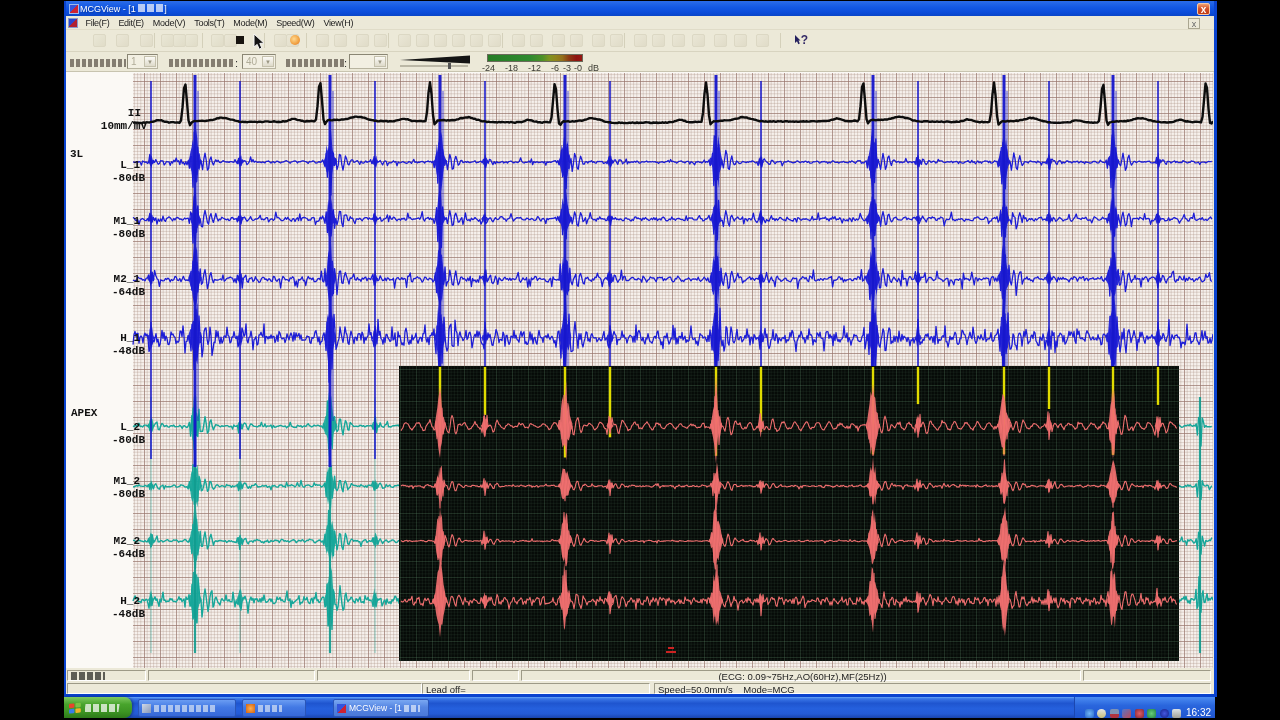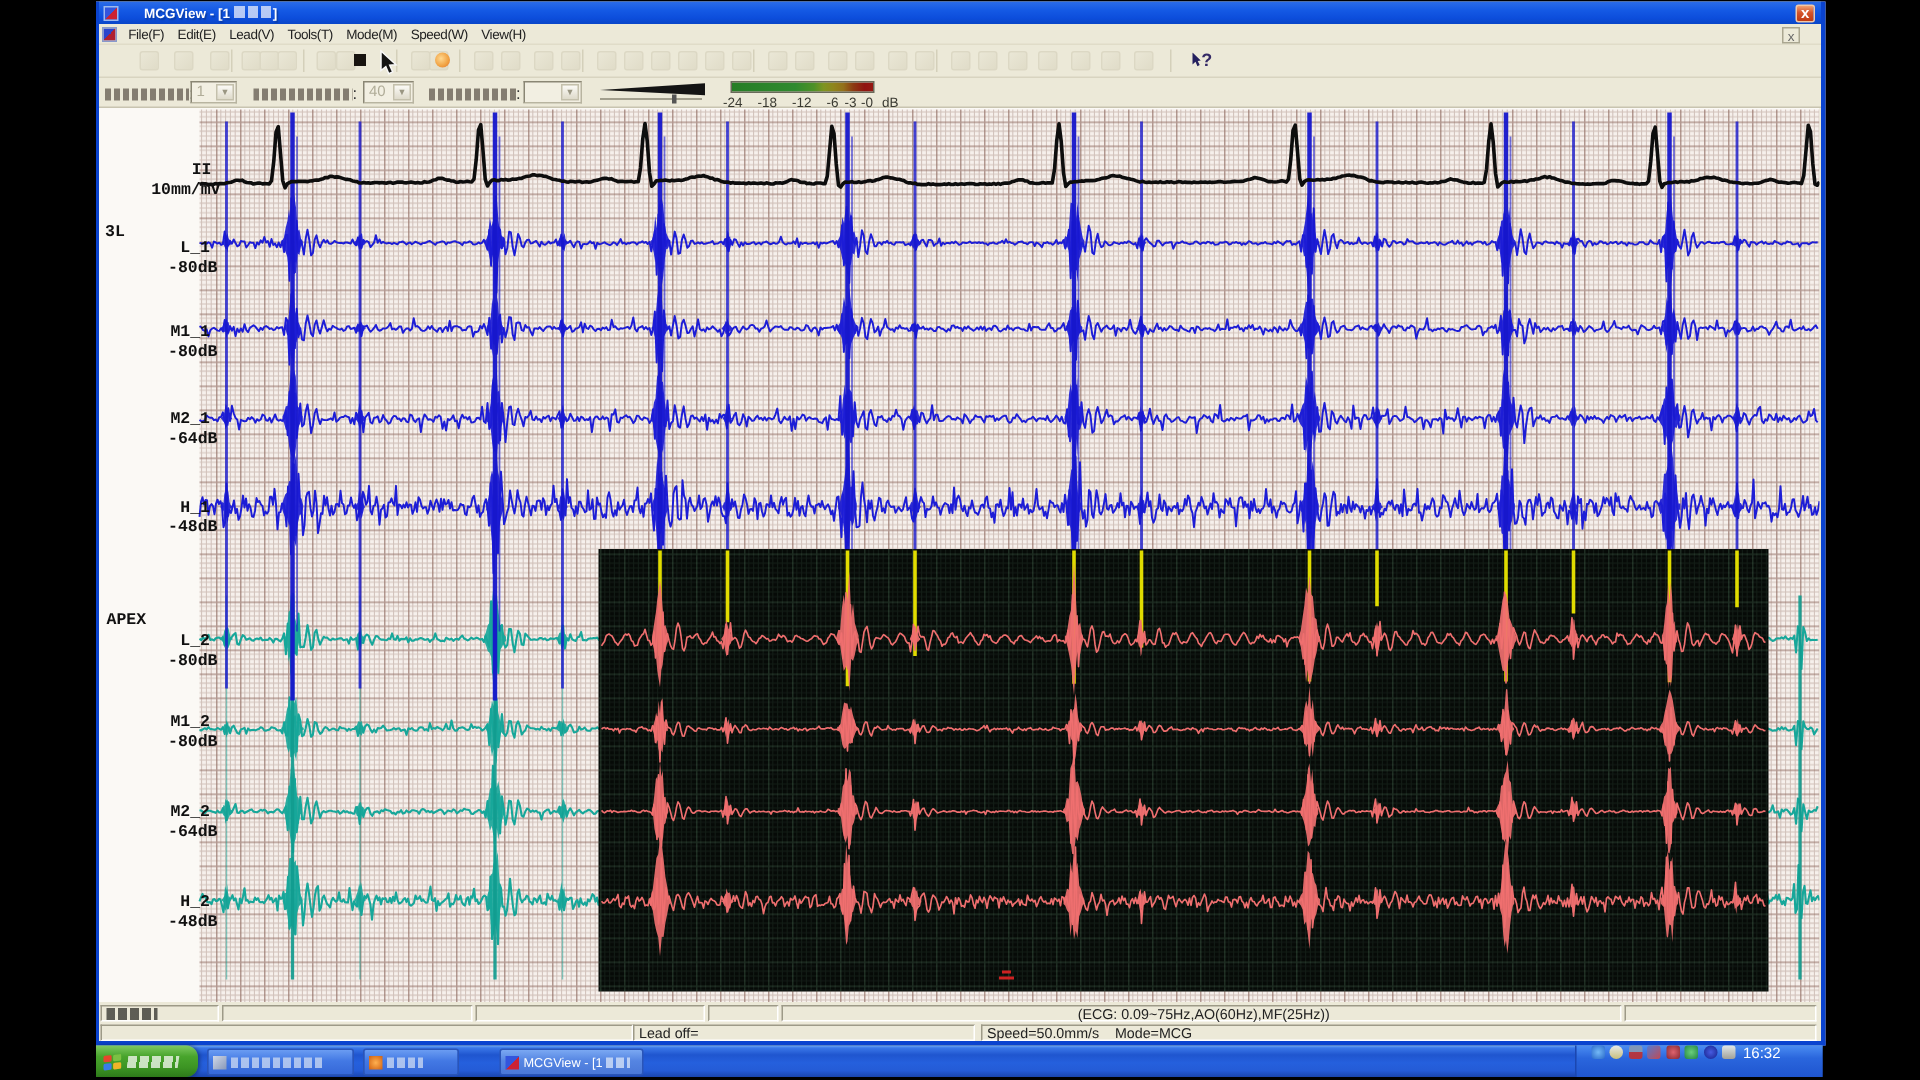--- a/index.html
+++ b/index.html
@@ -1,19 +1,19 @@
 <!DOCTYPE html>
 <html><head><meta charset="utf-8">
 <style>
 *{margin:0;padding:0;box-sizing:border-box}
 .cjk{display:inline-block;opacity:.8}
 body{width:1280px;height:720px;background:#000;font-family:"Liberation Sans",sans-serif;position:relative;overflow:hidden}
 #win{position:absolute;left:64px;top:1px;width:1153px;height:696px;background:#ece9d8;border-left:2px solid #0a43cf;border-right:3px solid #0a43cf;border-bottom:3px solid #0a43cf}
 #title{position:absolute;left:0;top:0;width:100%;height:15px;background:linear-gradient(180deg,#2b6ce8 0%,#1459e4 40%,#0c4ddb 75%,#0a46c8 100%);display:flex;align-items:center}
-#title .txt{color:#fff;font-size:9px;font-weight:bold;margin-left:17px;display:flex;text-shadow:1px 1px 1px #0a3ba0}
+#title .txt{color:#fff;font-size:9px;font-weight:normal;margin-left:1px;display:flex;text-shadow:1px 1px 1px #0a3ba0}
 #appico{width:10px;height:10px;margin-left:3px;background:linear-gradient(135deg,#3355dd 50%,#cc2233 50%);border:1px solid #9db8ee}
 #closebtn{position:absolute;right:4px;top:2px;width:13px;height:12px;background:linear-gradient(180deg,#f0a070,#d4532a 45%,#c03a12);border:1px solid #f2c8a8;border-radius:2px;color:#fff;font-size:10px;font-weight:bold;text-align:center;line-height:11px}
 #menub{position:absolute;left:0;top:15px;width:100%;height:14px;background:#ece9d8;font-size:9px;color:#222;display:flex;align-items:center;border-bottom:1px solid #e0dcc8}
 #menub .mi{margin:0 4.5px;letter-spacing:-0.3px}
 #mdiico{width:10px;height:10px;margin:0 3px 0 2px;background:linear-gradient(135deg,#2a44cc 50%,#b02030 50%);border:1px solid #8899cc}
 #mdix{position:absolute;right:14px;top:17px;width:12px;height:11px;background:#ece9d8;border:1px solid #aaa690;color:#666;font-size:9px;text-align:center;line-height:10px}
 #toolbar{position:absolute;left:0;top:29px;width:100%;height:22px;background:#ece9d8;border-bottom:1px solid #d8d4c0}
 .tbi{position:absolute;top:4px;width:13px;height:13px;border:1px solid #dcd8c4;background:linear-gradient(135deg,#eae7d6,#e0dcc8);border-radius:2px}
 .tsep{position:absolute;top:3px;width:1px;height:15px;background:#d4d0ba}
 #stopsq{position:absolute;left:170px;top:6px;width:8px;height:8px;background:#181410}
@@ -28,37 +28,37 @@
 #gbar{position:absolute;left:421px;top:2px;width:96px;height:8px;background:linear-gradient(90deg,#267d26 0%,#2f8a2f 45%,#4d9127 58%,#7e9420 65%,#8f851c 72%,#93701a 79%,#8c3a12 86%,#8f1410 94%,#951712 100%);border:1px solid #6a6a5a}
 #dbl{position:absolute;left:0;top:11px;width:100%;height:9px;font-size:9px;color:#3a3a32}
 #dbl span{position:absolute;top:0}
 #chartwrap{position:absolute;left:0;top:71px}
 #status{position:absolute;left:0;bottom:0;width:100%;height:26px;background:#ece9d8}
 .sp{position:absolute;height:11px;border:1px solid;border-color:#9d9a87 #fff #fff #9d9a87;font-size:9.5px;color:#222;padding-left:3px}
 #taskbar{position:absolute;left:64px;top:697px;width:1151px;height:21px;background:linear-gradient(180deg,#6ba8f5 0%,#3a77e8 8%,#1f55cf 30%,#2560dd 55%,#245bd6 80%,#1a45ad 100%)}
 #startbtn{position:absolute;left:0;top:0;width:68px;height:21px;background:linear-gradient(180deg,#7ec961 0%,#48a42c 35%,#3c9423 70%,#2e7a1a 100%);border-radius:0 8px 8px 0;box-shadow:1px 0 3px rgba(0,0,0,.4);display:flex;align-items:center}
 .tkb{position:absolute;top:2px;height:18px;background:linear-gradient(180deg,#6a9cf2 0%,#4379e4 45%,#3668d8 100%);border:1px solid #2a55b8;border-radius:2px;display:flex;align-items:center;font-size:8.5px;color:#fff;overflow:hidden;white-space:nowrap}
 .tkico{width:9px;height:9px;margin:0 3px;flex:none}
-#tray{position:absolute;right:0;top:0;width:165px;height:21px;background:linear-gradient(180deg,#4b8df2 0%,#2a66dd 40%,#1f55cf 100%);border-left:1px solid #1b47b0;display:flex;align-items:flex-start}
+#tray{position:absolute;right:0;top:0;width:141px;height:21px;background:linear-gradient(180deg,#4b8df2 0%,#2a66dd 40%,#1f55cf 100%);border-left:1px solid #1b47b0;display:flex;align-items:flex-end}
 .tico{width:9px;height:9px;margin-left:3.5px;border-radius:2px;flex:none;opacity:.9}
 #clock{color:#fff;font-size:10px;margin-left:5px}
 #cursor{position:absolute;left:253px;top:33px;z-index:50}
 </style></head>
 <body>
 <div id="win">
 <div id="title">
       <div id="appico"></div>
       <div class="txt">MCGView&nbsp;-&nbsp;[1&nbsp;<span class="cjk" style="width:26px;height:8px;background:repeating-linear-gradient(90deg,#dfe6fa 0 7px,transparent 7px 9px);margin-top:0px;margin-left:0px;"></span>]</div>
     </div>
 <div id="closebtn">x</div>
 <div id="menub">
       <div id="mdiico"></div>
 <span class="mi">File(F)</span>
       <span class="mi">Edit(E)</span>
-      <span class="mi">Lead(V)</span>
+      <span class="mi">Mode(V)</span>
       <span class="mi">Tools(T)</span>
       <span class="mi">Mode(M)</span>
       <span class="mi">Speed(W)</span>
       <span class="mi">View(H)</span>
     </div>
 <div id="mdix">x</div>
 <div id="toolbar">
 <div class="tbi" style="left:27px"></div>
       <div class="tbi" style="left:50px"></div>
       <div class="tbi" style="left:74px"></div>

